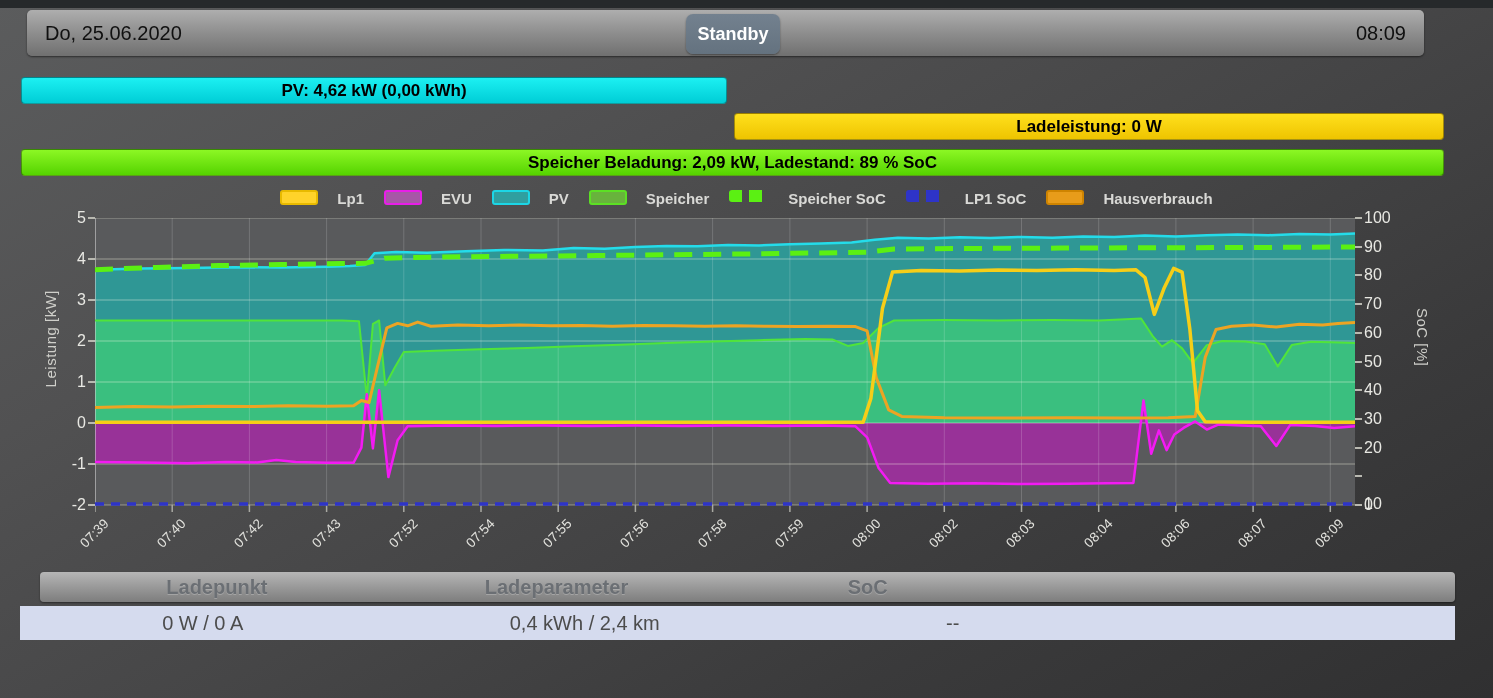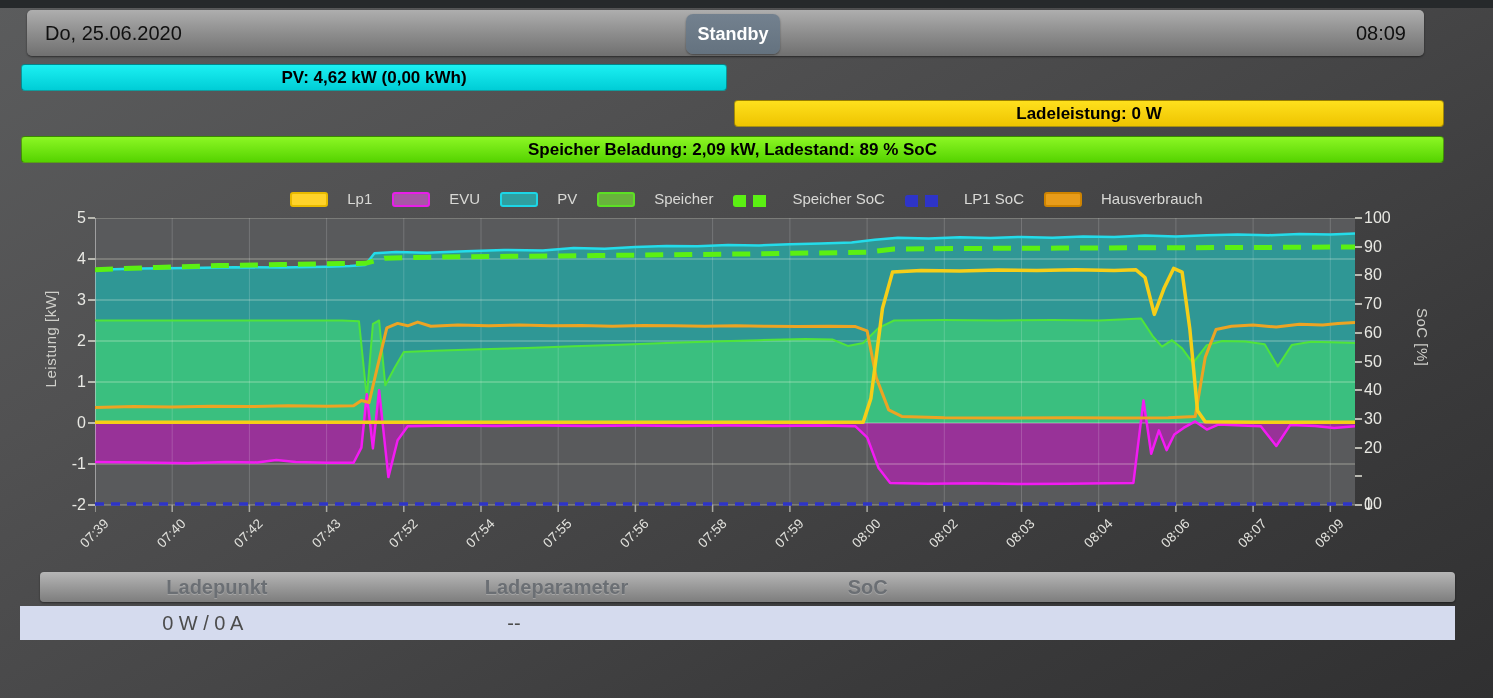--- a/index.html
+++ b/index.html
@@ -20,30 +20,30 @@
   #standby-btn{
     position:absolute;left:659px;top:4px;width:94px;height:40px;border-radius:7px;border:0;
     background:linear-gradient(180deg,#73818f 0%,#64727f 100%);
     color:#fff;font-weight:bold;font-size:18px;font-family:inherit;cursor:pointer;
     box-shadow:0 1px 2px rgba(0,0,0,.4);
   }
   #clock{position:absolute;right:18px;top:0;height:46px;line-height:46px;font-size:20px;color:#101010;}
   
   .sbar{
     position:absolute;height:27px;border-radius:4px;border:1px solid rgba(0,0,0,.35);
-    box-sizing:border-box;text-align:center;line-height:25px;font-size:17px;font-weight:bold;color:#000;
+    box-sizing:border-box;text-align:center;line-height:25px;font-size:17px;font-weight:bold;color:#000;margin-top:13px;
   }
   #bar-pv   {left:21px;top:64px;width:706px;background:linear-gradient(180deg,#1cf0f2,#00cdd6);}
   #bar-netz {left:734px;top:64px;width:710px;background:linear-gradient(180deg,#f011f0,#cf00cf);}
   #bar-haus {left:21px;top:100px;width:706px;background:linear-gradient(180deg,#ffb317,#ee9900);}
   #bar-lade {left:734px;top:100px;width:710px;background:linear-gradient(180deg,#ffe01d,#eec400);}
   #bar-spei {left:21px;top:136px;width:1423px;background:linear-gradient(180deg,#8cf724,#55d300);}
   
   #legend{position:absolute;left:0;top:185px;width:1493px;height:26px;display:flex;justify-content:center;align-items:center;gap:20px;}
-  .legend-item{display:flex;align-items:flex-end;gap:19px;cursor:pointer;}
+  .legend-item{display:flex;align-items:flex-start;gap:19px;cursor:pointer;font-weight:bold;}
   .legend-label{font-size:15px;color:#d9d9d6;}
   .sw-box{width:38px;height:15px;border-radius:3px;border:2px solid #000;box-sizing:border-box;}
   .sw-dash{width:40px;height:12px;border-radius:3px;}
   
   #plot-svg{position:absolute;left:95px;top:218px;}
   .ytick{position:absolute;font-size:16px;color:#e8e8e3;height:20px;line-height:20px;}
   .ytick.left{width:48px;left:38px;text-align:right;}
   .ytick.right{width:44px;left:1364px;text-align:left;}
   .tickdash{position:absolute;height:2px;background:#b9b9b1;}
   .xlabel{
@@ -233,15 +233,16 @@
       <div class="xlabel" style="left: 1272.29px; top: 516px;">08:09</div>
     </div>
 
   <div id="tbl-header">
       <div class="th" style="width: 25%;">Ladepunkt</div>
       <div class="th" style="width: 23%;">Ladeparameter</div>
       <div class="th" style="width: 21%;">SoC</div>
     </div>
   <div id="tbl-row">
       <div class="td" style="width: 23%;">0 W / 0 A</div>
+      <div class="td" style="width: 31%;">0,4 kWh / 2,4 km</div>
       <div class="td" style="width: 21%;">--</div>
     </div>
 </div>
 
 </body></html>

